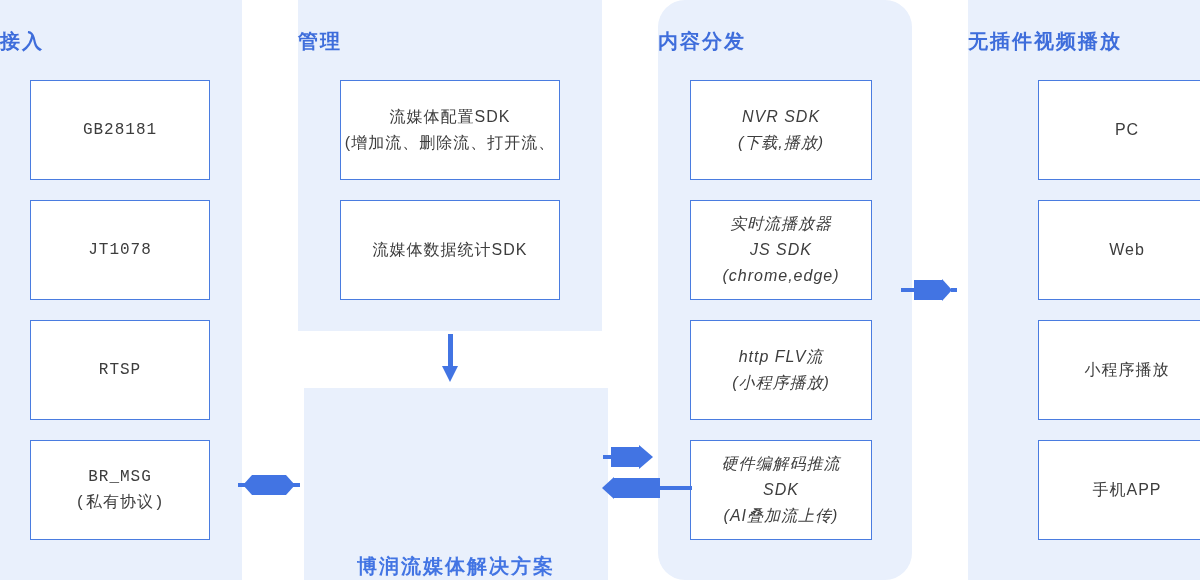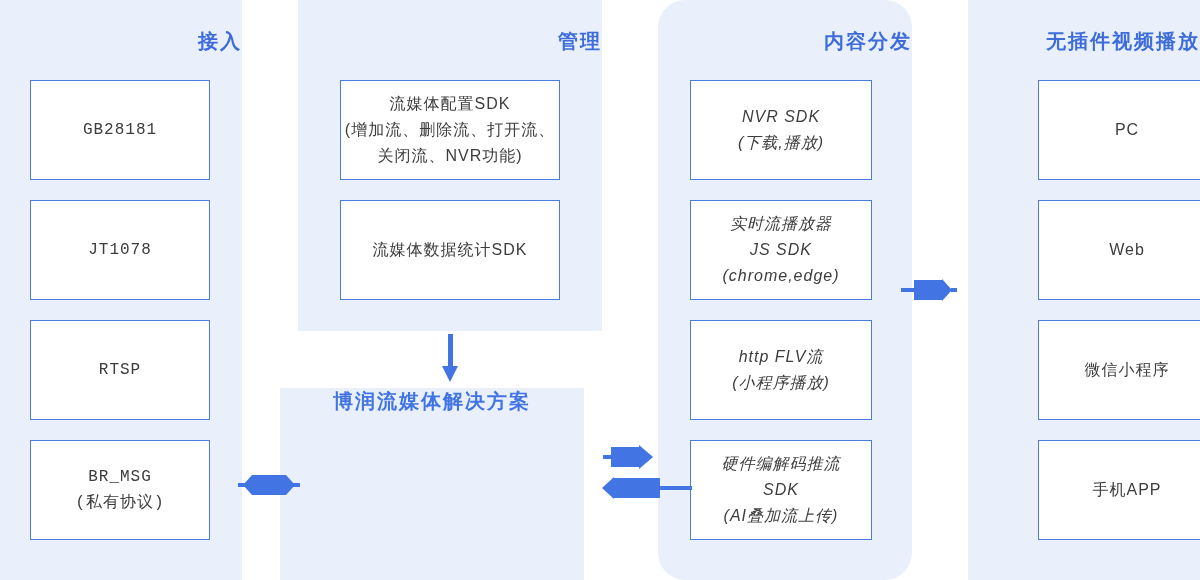--- a/index.html
+++ b/index.html
@@ -4,28 +4,28 @@
 <style>
   html,body{margin:0;padding:0;}
   body{
     width:1200px;height:580px;position:relative;background:#ffffff;
     font-family:"Liberation Sans","DejaVu Sans",sans-serif;
     overflow:hidden;
   }
   .panel{position:absolute;background:#e9f0fc;}
   #panel-access{left:0;top:0;width:242px;height:580px;}
   #panel-management{left:298px;top:0;width:304px;height:331px;}
-  #panel-solution{left:280px;top:388px;width:304px;height:192px;
-    display:flex;align-items:flex-start;justify-content:center;}
+  #panel-solution{left:304px;top:388px;width:304px;height:192px;
+    display:flex;align-items:flex-end;justify-content:center;}
   #panel-distribution{left:658px;top:0;width:254px;height:580px;border-radius:27px;}
   #panel-playback{left:968px;top:0;width:232px;height:580px;}
 
   .col-title{
     position:absolute;top:28px;left:0;right:0;margin:0;
-    text-align:right;color:#3e6ddb;font-size:20px;font-weight:bold;
+    text-align:left;color:#3e6ddb;font-size:20px;font-weight:bold;
     letter-spacing:2px;
   }
   .box{
     position:absolute;box-sizing:border-box;background:#ffffff;
     border:1.5px solid #4a7ce0;
     display:flex;flex-direction:column;align-items:center;justify-content:center;
     text-align:center;color:#3d3d3d;font-size:16px;line-height:26px;
     letter-spacing:1px;height:100px;
   }
   .t80{top:80px}.t200{top:200px}.t320{top:320px}.t440{top:440px}
@@ -57,21 +57,20 @@
     <span>BR_MSG</span>
     <span>(私有协议)</span>
   </div>
 </section>
 
 <section class="panel" id="panel-management">
   <h2 class="col-title">管理</h2>
   <div class="box c2 t80">
     <span>流媒体配置SDK</span>
     <span>(增加流、删除流、打开流、</span>
-    <span>关闭流、NVR功能)</span>
   </div>
   <div class="box c2 t200">
     <span>流媒体数据统计SDK</span>
   </div>
 </section>
 
 <section class="panel" id="panel-solution">
   <span class="solution-label">博润流媒体解决方案</span>
 </section>
 
@@ -99,21 +98,21 @@
 
 <section class="panel" id="panel-playback">
   <h2 class="col-title">无插件视频播放</h2>
   <div class="box c4 t80">
     <span>PC</span>
   </div>
   <div class="box c4 t200">
     <span>Web</span>
   </div>
   <div class="box c4 t320">
-    <span>微信小程序</span>
+    <span>小程序播放</span>
   </div>
   <div class="box c4 t440">
     <span>手机APP</span>
   </div>
 </section>
 
 <svg class="arrow" style="left:238px;top:471px;" width="62" height="28" viewBox="0 0 62 28">
   <rect x="0" y="12" width="62" height="4" fill="#4274e3"></rect>
   <polygon points="14,4 14,24 5,14" fill="#4274e3"></polygon>
   <rect x="14" y="4" width="34" height="20" fill="#4274e3"></rect>

